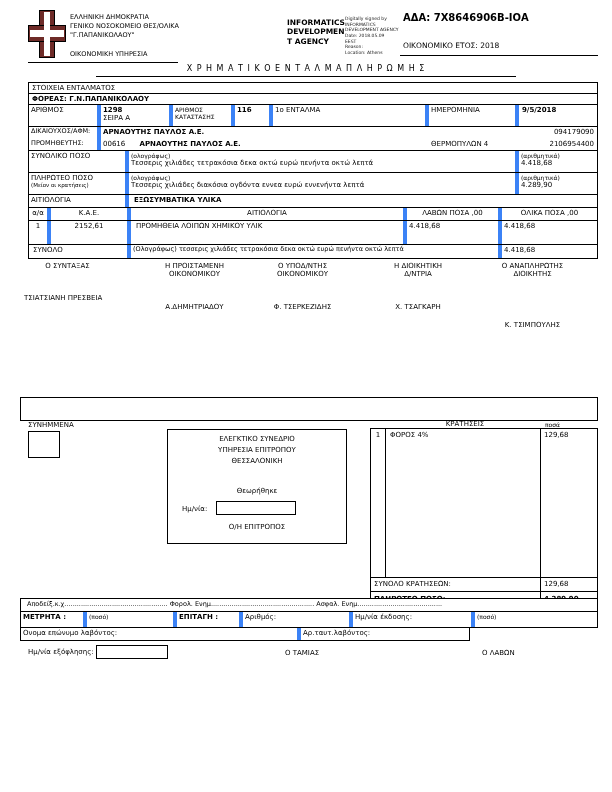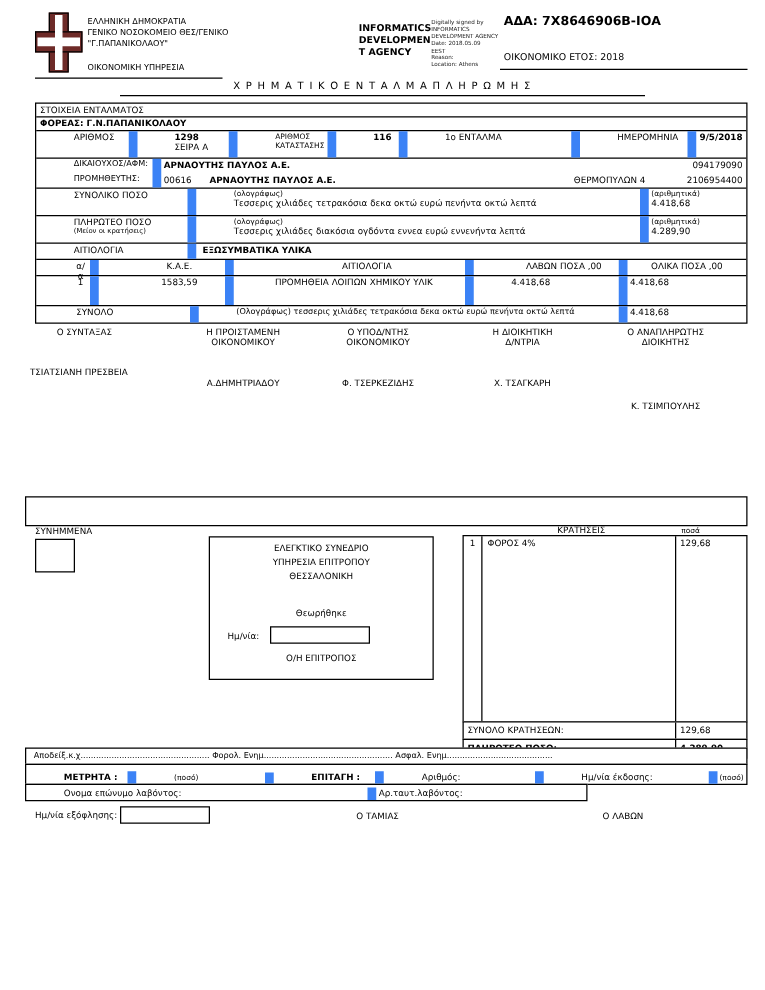--- a/index.html
+++ b/index.html
@@ -15,40 +15,40 @@
   .ar { }
   .grow { flex:1; }
   .f75 { font-size:7.5px; }
   .f65 { font-size:6.5px; }
   .f6 { font-size:6px; }
   .f55 { font-size:5.5px; }
   .pl3 { padding:1px 3px; }
   .vt { border:1px solid #000; }
   .trow { display:flex; border-bottom:1px solid #000; }
   .vt .trow:last-child { border-bottom:none; }
-  .frow { display:flex;align-items:flex-end; }
-  .cell { border-right:7px solid #3b82f6; padding:1px 2px;margin-left:28px; }
+  .frow { display:flex; }
+  .cell { border-right:4px solid #3b82f6; padding:1px 2px; }
   .rule { border-top:1px solid #000; height:0; }
   .box { border:1px solid #000; background:#fff; }
 </style>
 </head>
 <body>
 
 <div class="page">
 
   <div class="abs" style="left:28px;top:10px;width:38px;height:48px">
     <div class="abs" style="left:11px;top:0;width:16px;height:48px;background:#6e2b28;border:1px solid #000"></div>
     <div class="abs" style="left:0;top:15px;width:38px;height:17px;background:#6e2b28;border:1px solid #000"></div>
     <div class="abs" style="left:16px;top:2px;width:6px;height:44px;background:#fff"></div>
     <div class="abs" style="left:2px;top:20px;width:34px;height:7px;background:#fff"></div>
   </div>
 
   <div class="abs f65" style="left:70px;top:13px;line-height:1.35">
     <div>ΕΛΛΗΝΙΚΗ ΔΗΜΟΚΡΑΤΙΑ</div>
-    <div>ΓΕΝΙΚΟ ΝΟΣΟΚΟΜΕΙΟ ΘΕΣ/ΓΕΝΙΚΟ</div>
+    <div>ΓΕΝΙΚΟ ΝΟΣΟΚΟΜΕΙΟ ΘΕΣ/ΟΛΙΚΑ</div>
     <div>"Γ.ΠΑΠΑΝΙΚΟΛΑΟΥ"</div>
   </div>
   <div class="abs f65" style="left:70px;top:51px">ΟΙΚΟΝΟΜΙΚΗ ΥΠΗΡΕΣΙΑ</div>
   <div class="abs rule" style="left:28px;top:62px;width:150px"></div>
 
   <div class="abs b f75" style="left:287px;top:18px;line-height:1.25">
     <div>INFORMATICS</div>
     <div>DEVELOPMEN</div>
     <div>T AGENCY</div>
   </div>
@@ -147,21 +147,21 @@
     <div class="trow" style="height:13px">
       <div class="cell c" style="width:22px">α/α</div>
       <div class="cell c" style="width:80px">Κ.Α.Ε.</div>
       <div class="cell c grow">ΑΙΤΙΟΛΟΓΙΑ</div>
       <div class="cell c" style="width:95px">ΛΑΒΩΝ ΠΟΣΑ  ,00</div>
       <div class="c" style="width:95px;padding:1px 2px">ΟΛΙΚΑ ΠΟΣΑ  ,00</div>
     </div>
 
     <div class="trow" style="height:24px">
       <div class="cell c" style="width:22px">1</div>
-      <div class="cell c" style="width:80px">1583,59</div>
+      <div class="cell c" style="width:80px">2152,61</div>
       <div class="cell grow" style="padding:1px 5px">ΠΡΟΜΗΘΕΙΑ ΛΟΙΠΩΝ ΧΗΜΙΚΟΥ ΥΛΙΚ</div>
       <div class="cell ar" style="width:95px">4.418,68</div>
       <div class="ar" style="width:95px;padding:1px 2px">4.418,68</div>
     </div>
 
     <div class="trow" style="height:13px">
       <div class="cell" style="width:102px;padding-left:4px">ΣΥΝΟΛΟ</div>
       <div class="cell grow f65">(Ολογράφως) τεσσερις χιλιάδες τετρακόσια δεκα οκτώ  ευρώ πενήντα οκτώ λεπτά</div>
       <div class="ar" style="width:95px;padding:1px 2px">4.418,68</div>
     </div>

